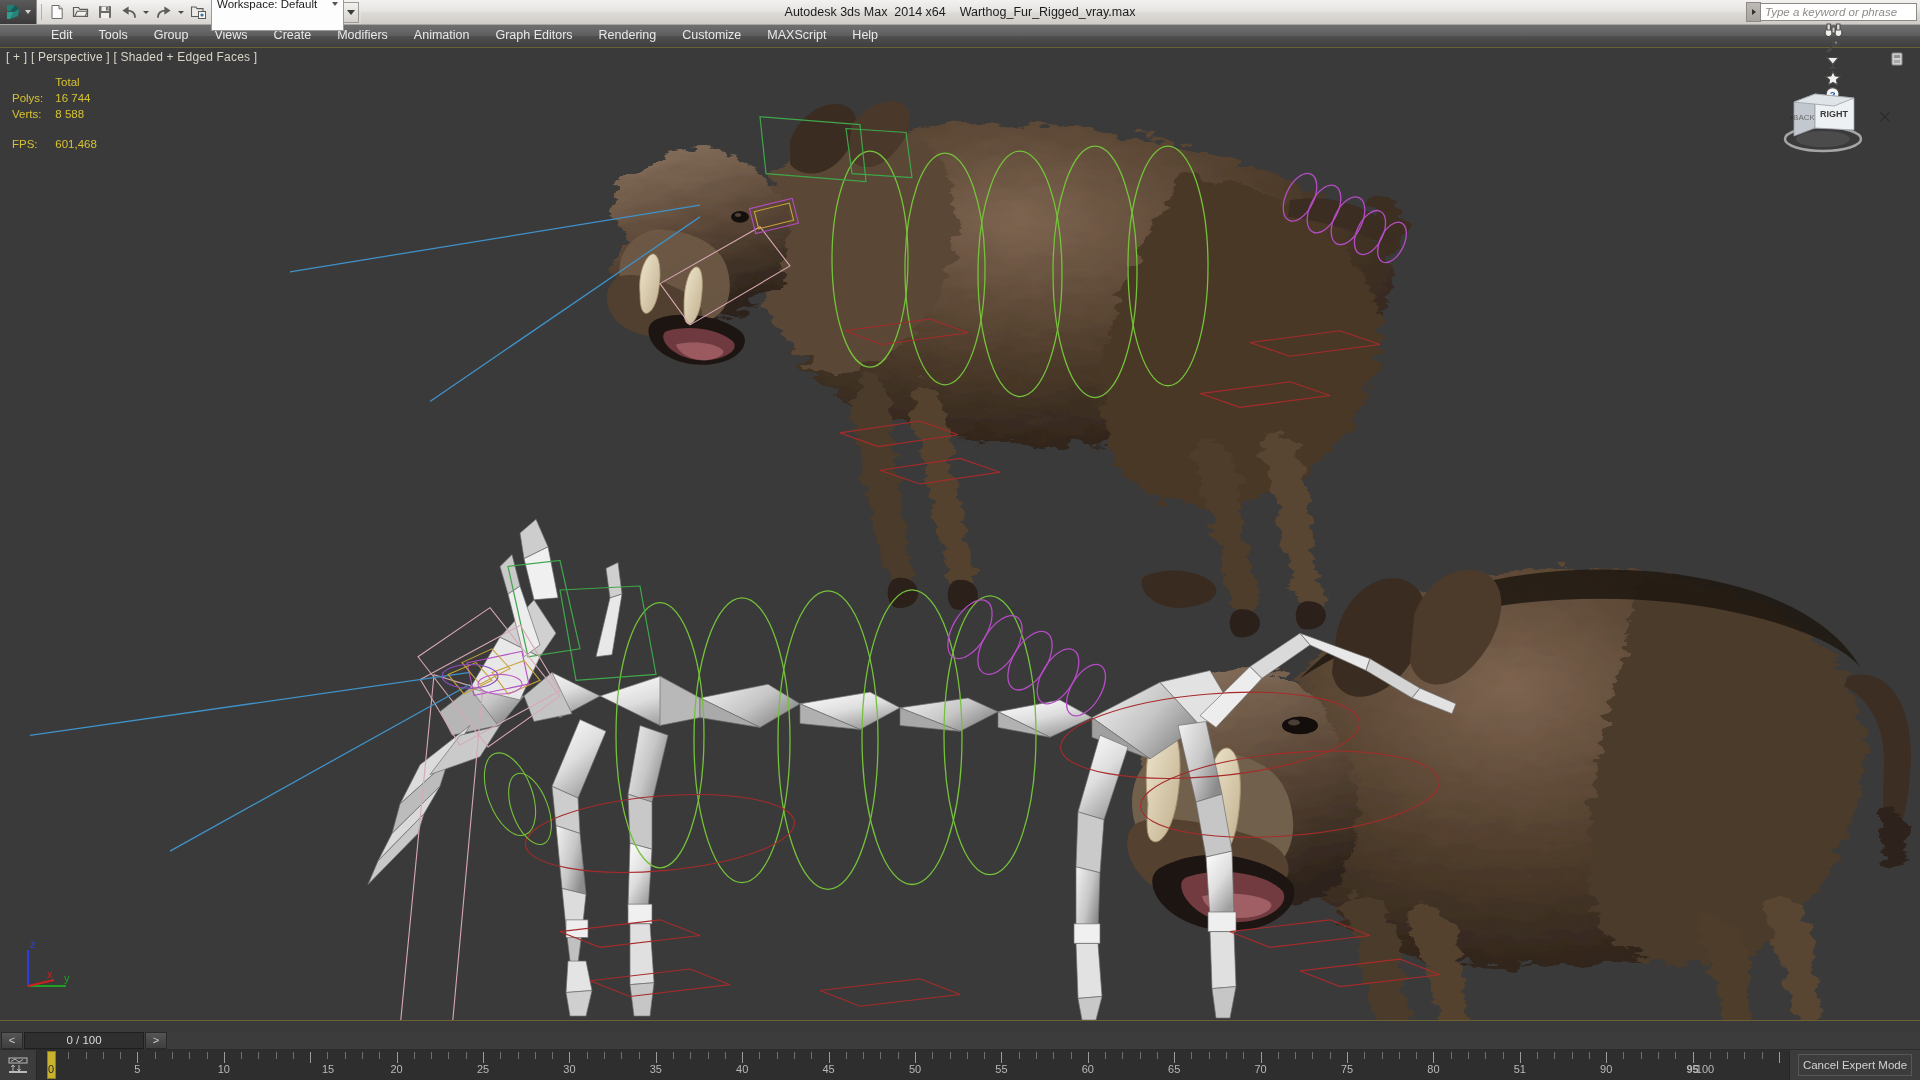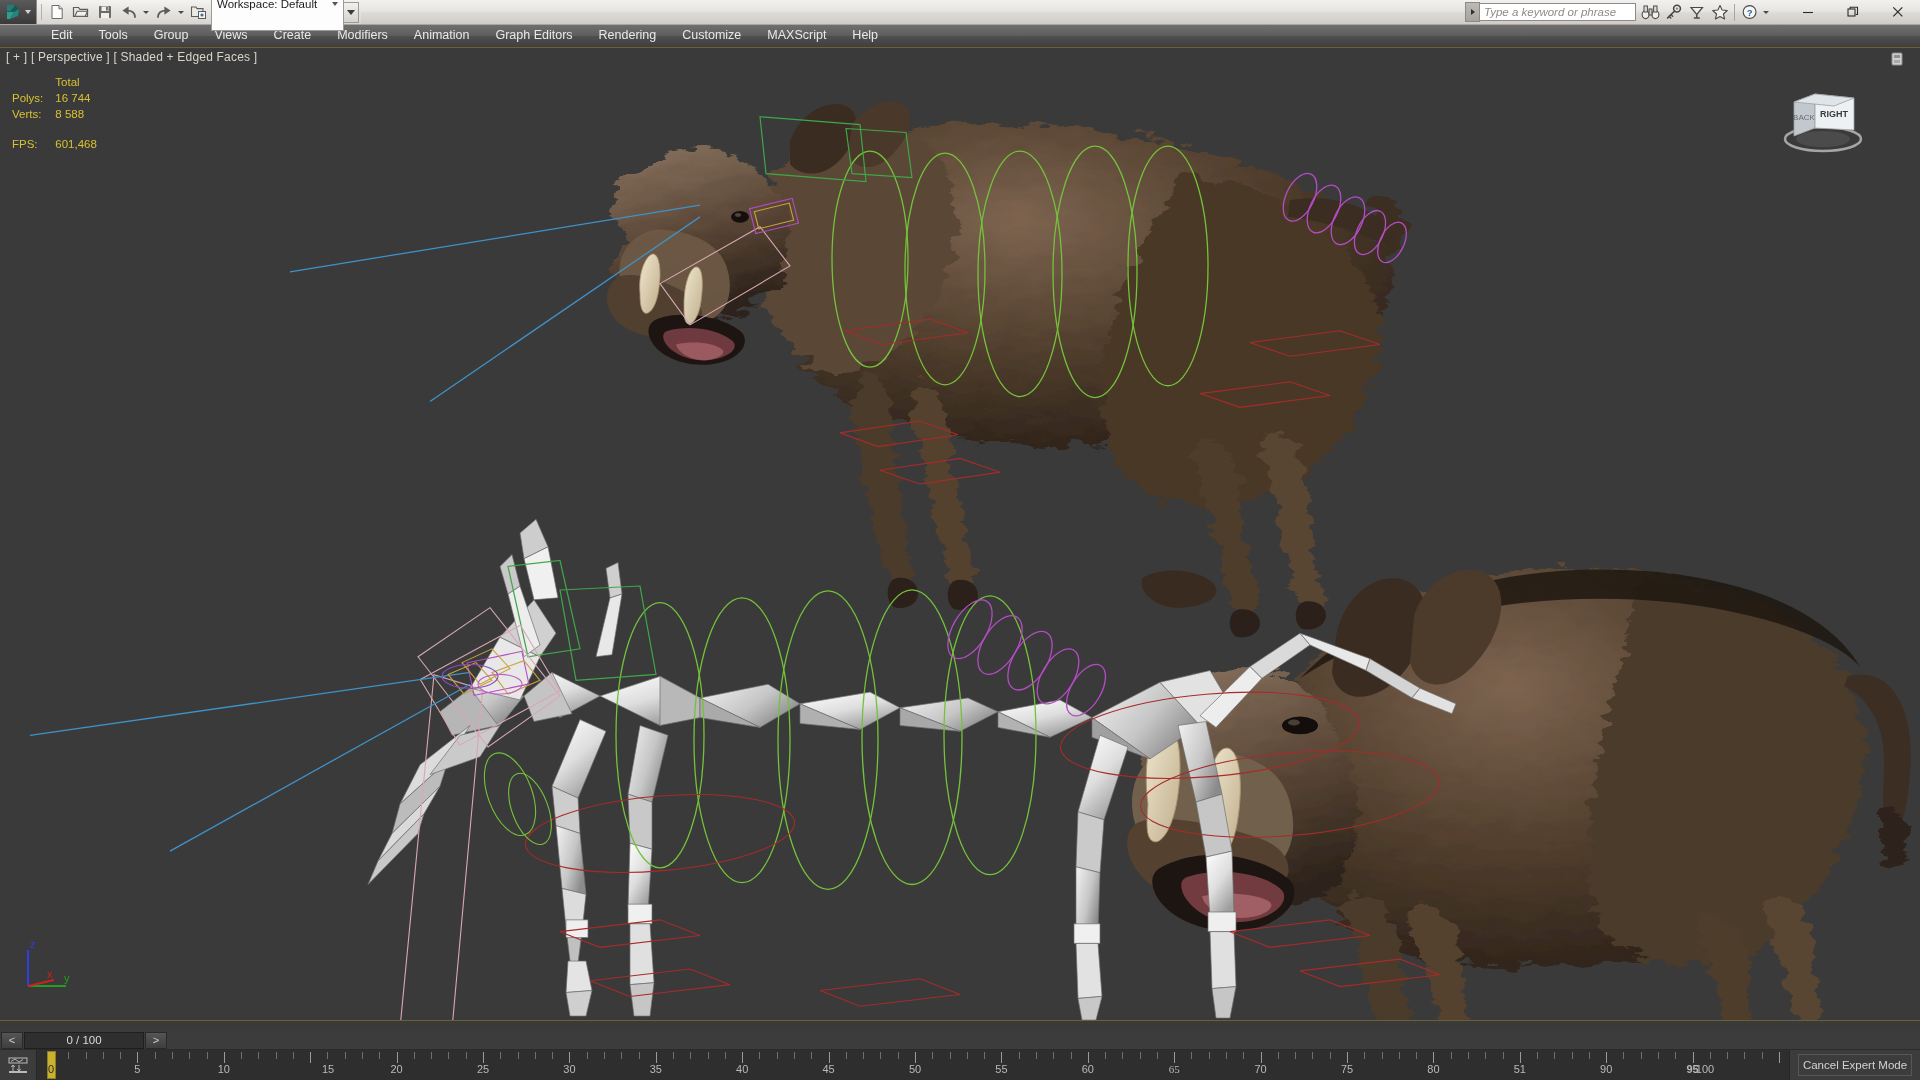--- a/index.html
+++ b/index.html
@@ -107,20 +107,21 @@
     font-size: 12.5px;
     color: #1c1c1c;
     pointer-events: none;
     white-space: pre;
   }
   .titlebar-right {
     margin-left: auto;
     display: flex; align-items: center;
     height: 20px;
     z-index: 3;
+    flex-direction: column;
   }
   .searchgroup {
     display: flex; align-items: center;
     height: 20px;
     margin-right: 3px;
   }
   .search-caret-btn {
     width: 13px; height: 18px;
     background: linear-gradient(to bottom, #bdbab6, #a6a39e);
     border: 1px solid #8d8a86;
@@ -398,20 +399,21 @@
 
       <div class="workspace-box">
         <span class="workspace-label">Workspace: Default</span>
         <span class="ws-caret"></span>
       </div>
       <div class="ws-dd">
         <span style="width:0;height:0;border-left:4px solid transparent;border-right:4px solid transparent;border-top:5px solid #3a3a3a;"></span>
       </div>
     </div>
 
+    <div class="title-text">Autodesk 3ds Max  2014 x64    Warthog_Fur_Rigged_vray.max</div>
 
     <div class="titlebar-right">
       <div class="searchgroup">
         <span class="search-caret-btn">
           <span class="search-caret"></span>
         </span>
         <input class="search-input" type="text" placeholder="Type a keyword or phrase" style="">
       </div>
 
       <span class="tb-icon">
@@ -1033,21 +1035,21 @@
         <div class="tl-tlabel" style="left: 291px;">15</div>
         <div class="tl-tlabel" style="left: 359.6px;">20</div>
         <div class="tl-tlabel" style="left: 446px;">25</div>
         <div class="tl-tlabel" style="left: 532.4px;">30</div>
         <div class="tl-tlabel" style="left: 618.8px;">35</div>
         <div class="tl-tlabel" style="left: 705.2px;">40</div>
         <div class="tl-tlabel" style="left: 791.6px;">45</div>
         <div class="tl-tlabel" style="left: 878px;">50</div>
         <div class="tl-tlabel" style="left: 964.4px;">55</div>
         <div class="tl-tlabel" style="left: 1050.8px;">60</div>
-        <div class="tl-tlabel" style="left: 1137.2px; font-family: Liberation Serif, serif;">65</div>
+        <div class="tl-tlabel" style="left: 1137.2px;">65</div>
         <div class="tl-tlabel" style="left: 1223.6px;">70</div>
         <div class="tl-tlabel" style="left: 1310px;">75</div>
         <div class="tl-tlabel" style="left: 1396.4px;">80</div>
         <div class="tl-tlabel" style="left: 1482.8px;">51</div>
         <div class="tl-tlabel" style="left: 1569.2px;">90</div>
         <div class="tl-tlabel" style="left: 1655.6px; font-weight: bold;">95</div>
         <div class="tl-tlabel" style="left: 1668px;">100</div>
         <div class="tl-playhead" style="left: 10px;"></div>
         <div class="tl-playhead-lbl" style="left: 14px;">0</div>
       </div>

